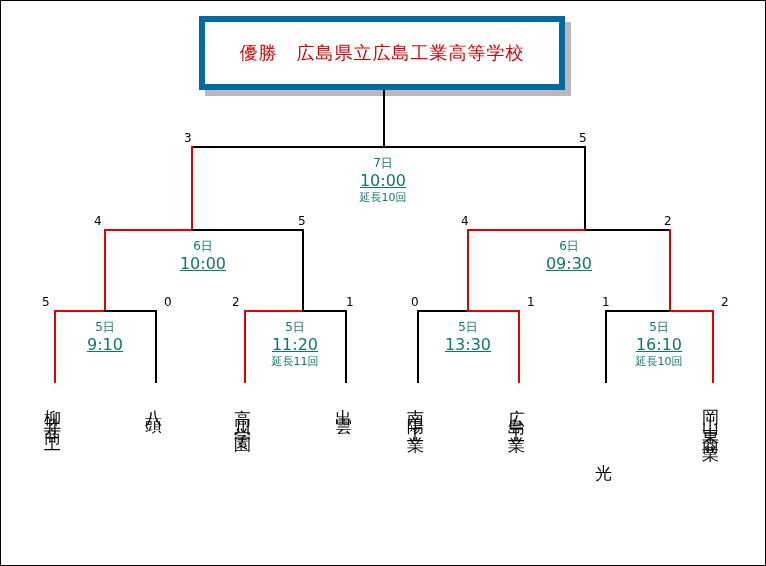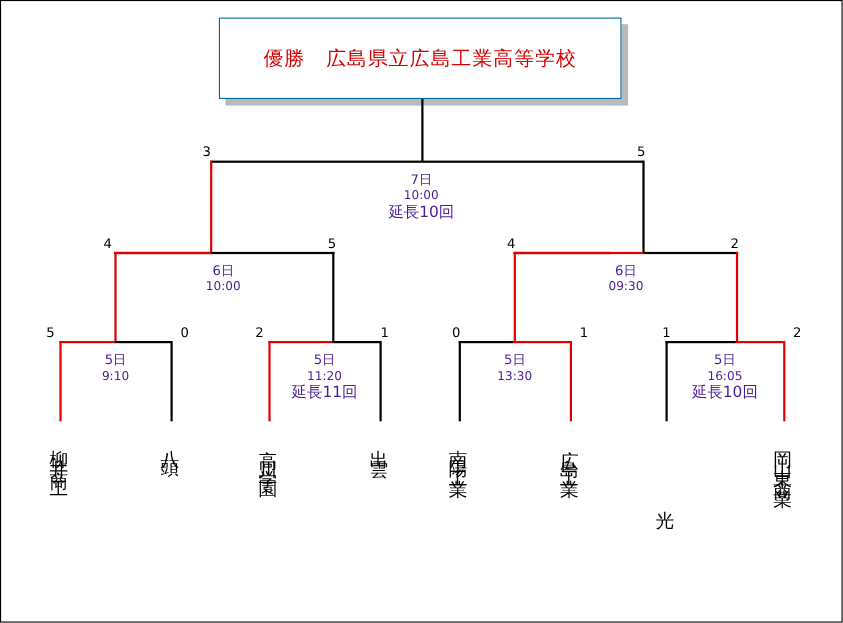--- a/index.html
+++ b/index.html
@@ -10,36 +10,36 @@
     overflow:hidden;
   }
   #root{position:relative;width:766px;height:566px;box-sizing:border-box;border:1px solid #000;background:#fff;}
 
   
   .champ-shadow{
     position:absolute;left:204px;top:21px;width:366px;height:74px;background:#b9b9b9;
   }
   .champ-box{
     position:absolute;left:198px;top:15px;width:366px;height:74px;
-    background:#ffffff;border:1px solid #0369a1;box-sizing:border-box;
+    background:#ffffff;border:6px solid #0369a1;box-sizing:border-box;
     display:flex;align-items:center;justify-content:center;
   }
   .champ-text{color:#d40000;font-size:18px;letter-spacing:1px;white-space:nowrap;}
 
   
   .ln{position:absolute;background:#000;}
   .ln.red{background:#e00000;}
   .h{height:2px;}
   .v{width:2px;}
 
   
-  .match{position:absolute;text-align:center;line-height:1.25;color:#4c1d95;}
+  .match{position:absolute;text-align:center;line-height:1.25;color:#0f766e;}
   .match .d{font-size:12px;}
-  .match .t{font-size:11px;}
-  .match .ex{font-size:14px;}
+  .match .t{font-size:16px;text-decoration:underline;}
+  .match .ex{font-size:11px;}
 
   
   .score{position:absolute;font-size:12px;color:#000;}
 
   
   .team{
     position:absolute;width:22px;
     font-size:17px;line-height:27px;color:#000;text-align:center;
     writing-mode:vertical-rl;
     letter-spacing:9px;
@@ -138,21 +138,21 @@
   <div class="score" style="left:410px;top:294px;">0</div>
   <div class="score" style="left:526px;top:294px;">1</div>
 
   <div class="ln h" style="left:604px;top:309px;width:64px;"></div>
   <div class="ln h red" style="left:668px;top:309px;width:44px;"></div>
   <div class="ln v" style="left:604px;top:309px;height:73px;"></div>
   <div class="ln v red" style="left:711px;top:309px;height:73px;"></div>
 
   <div class="match" style="left:618px;top:319px;width:80px;">
     <div class="d">5日</div>
-    <div class="t">16:05</div>
+    <div class="t">16:10</div>
     <div class="ex">延長10回</div>
   </div>
   <div class="score" style="left:601px;top:294px;">1</div>
   <div class="score" style="left:720px;top:294px;">2</div>
 
   <div class="team" style="left:43px;top:395px;">柳井商工</div>
   <div class="team" style="left:144px;top:395px;">八頭</div>
   <div class="team" style="left:233px;top:395px;">高川学園</div>
   <div class="team" style="left:334px;top:395px;">出雲</div>
   <div class="team" style="left:406px;top:395px;">南陽工業</div>

